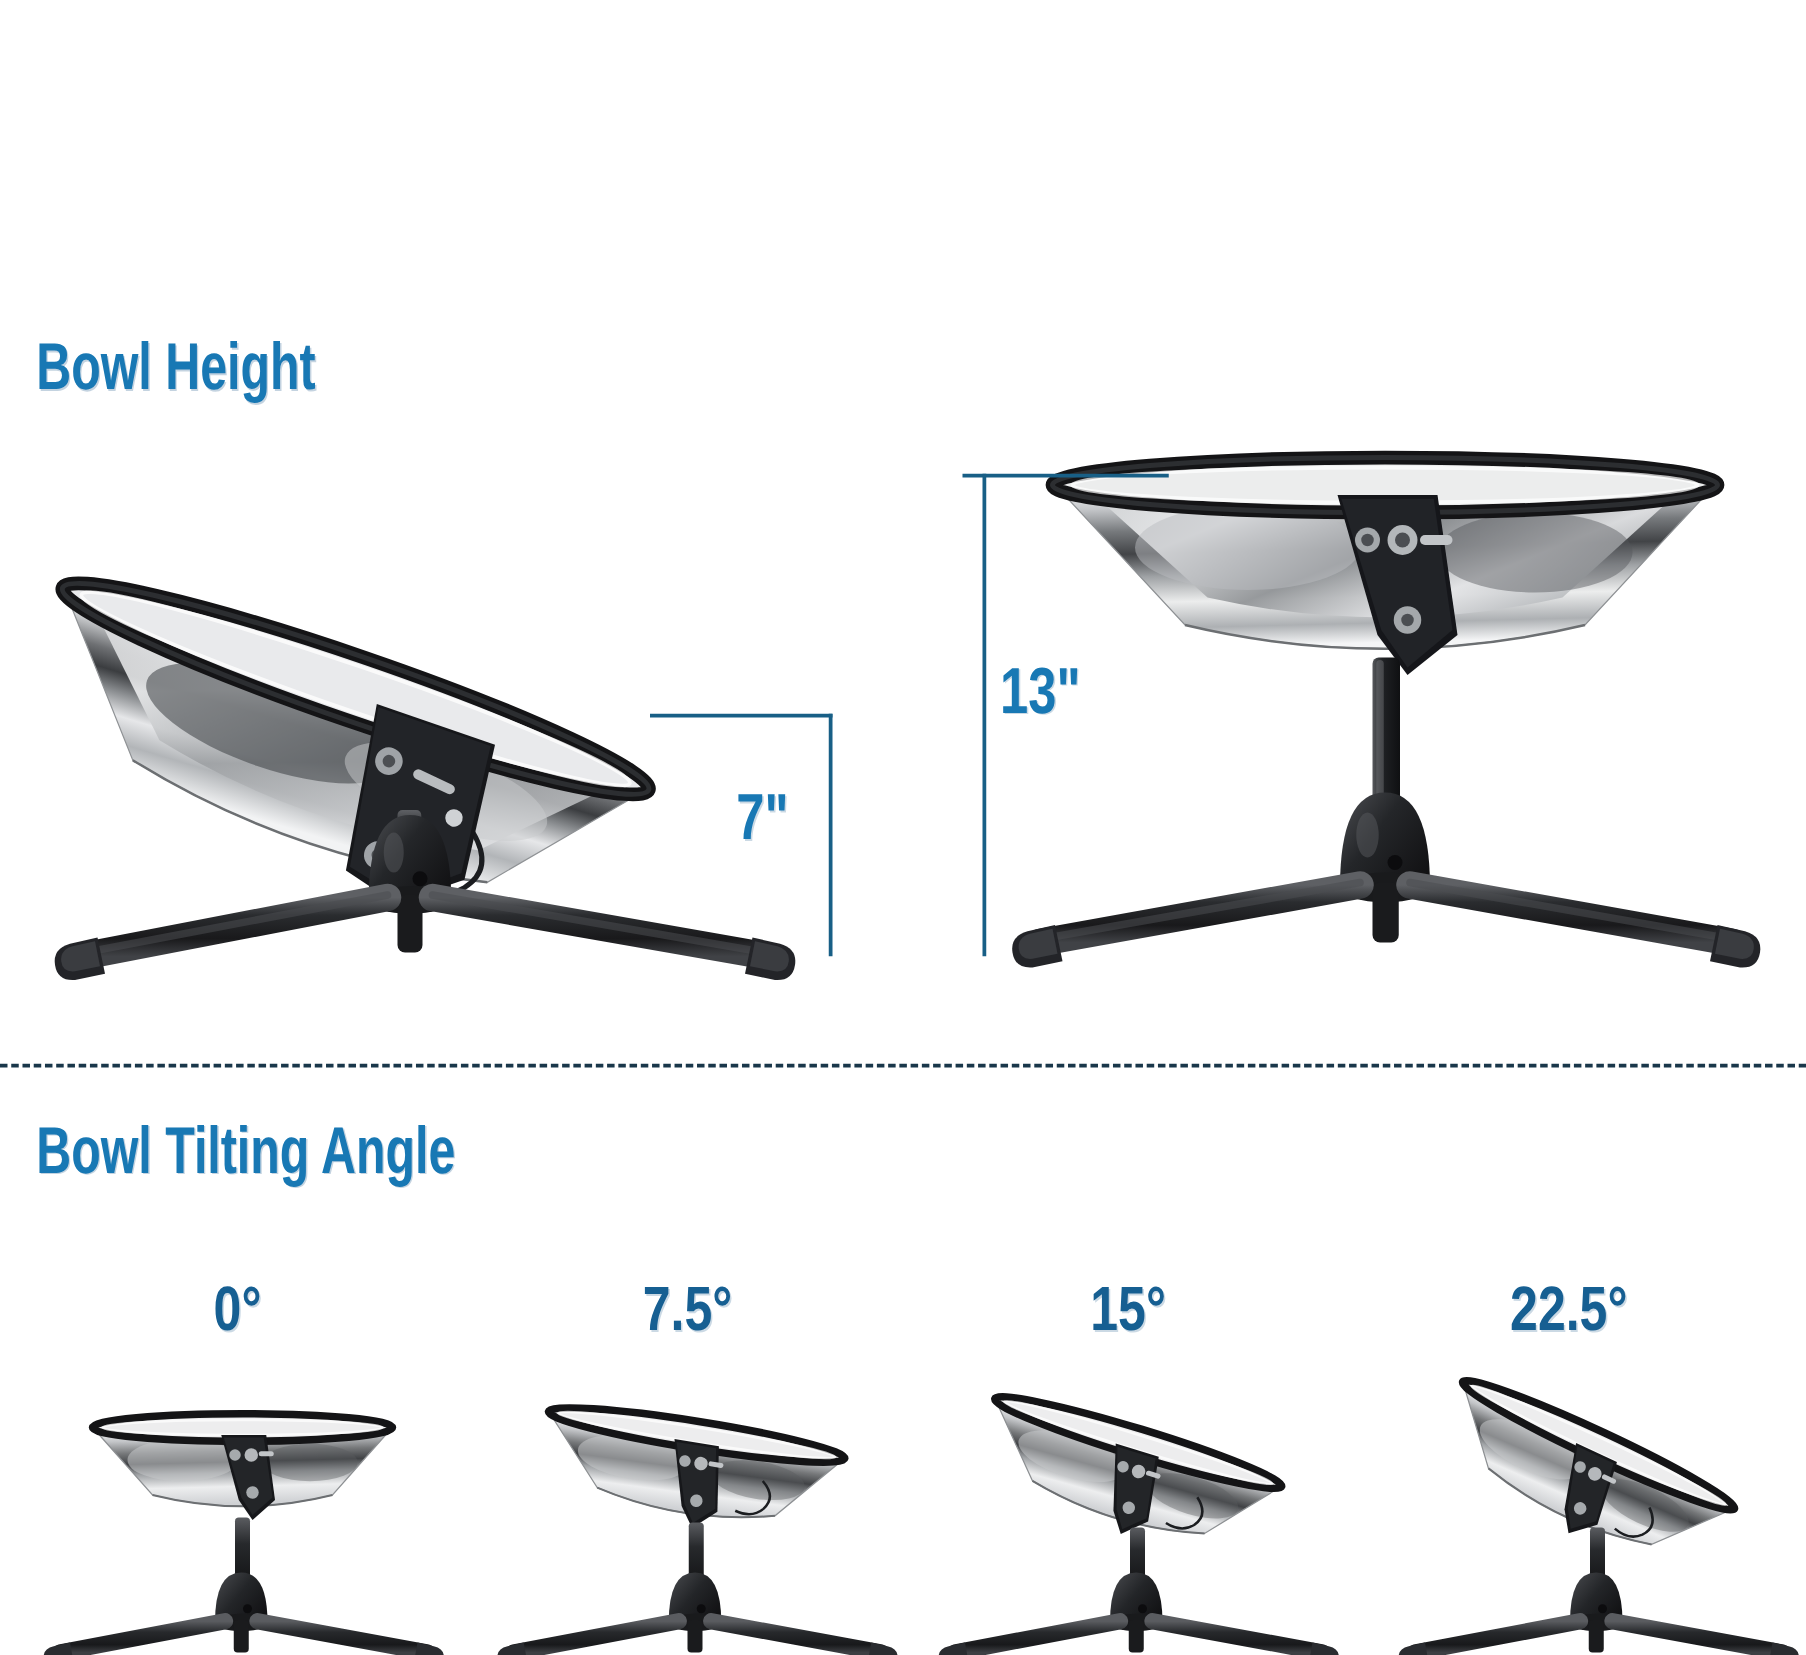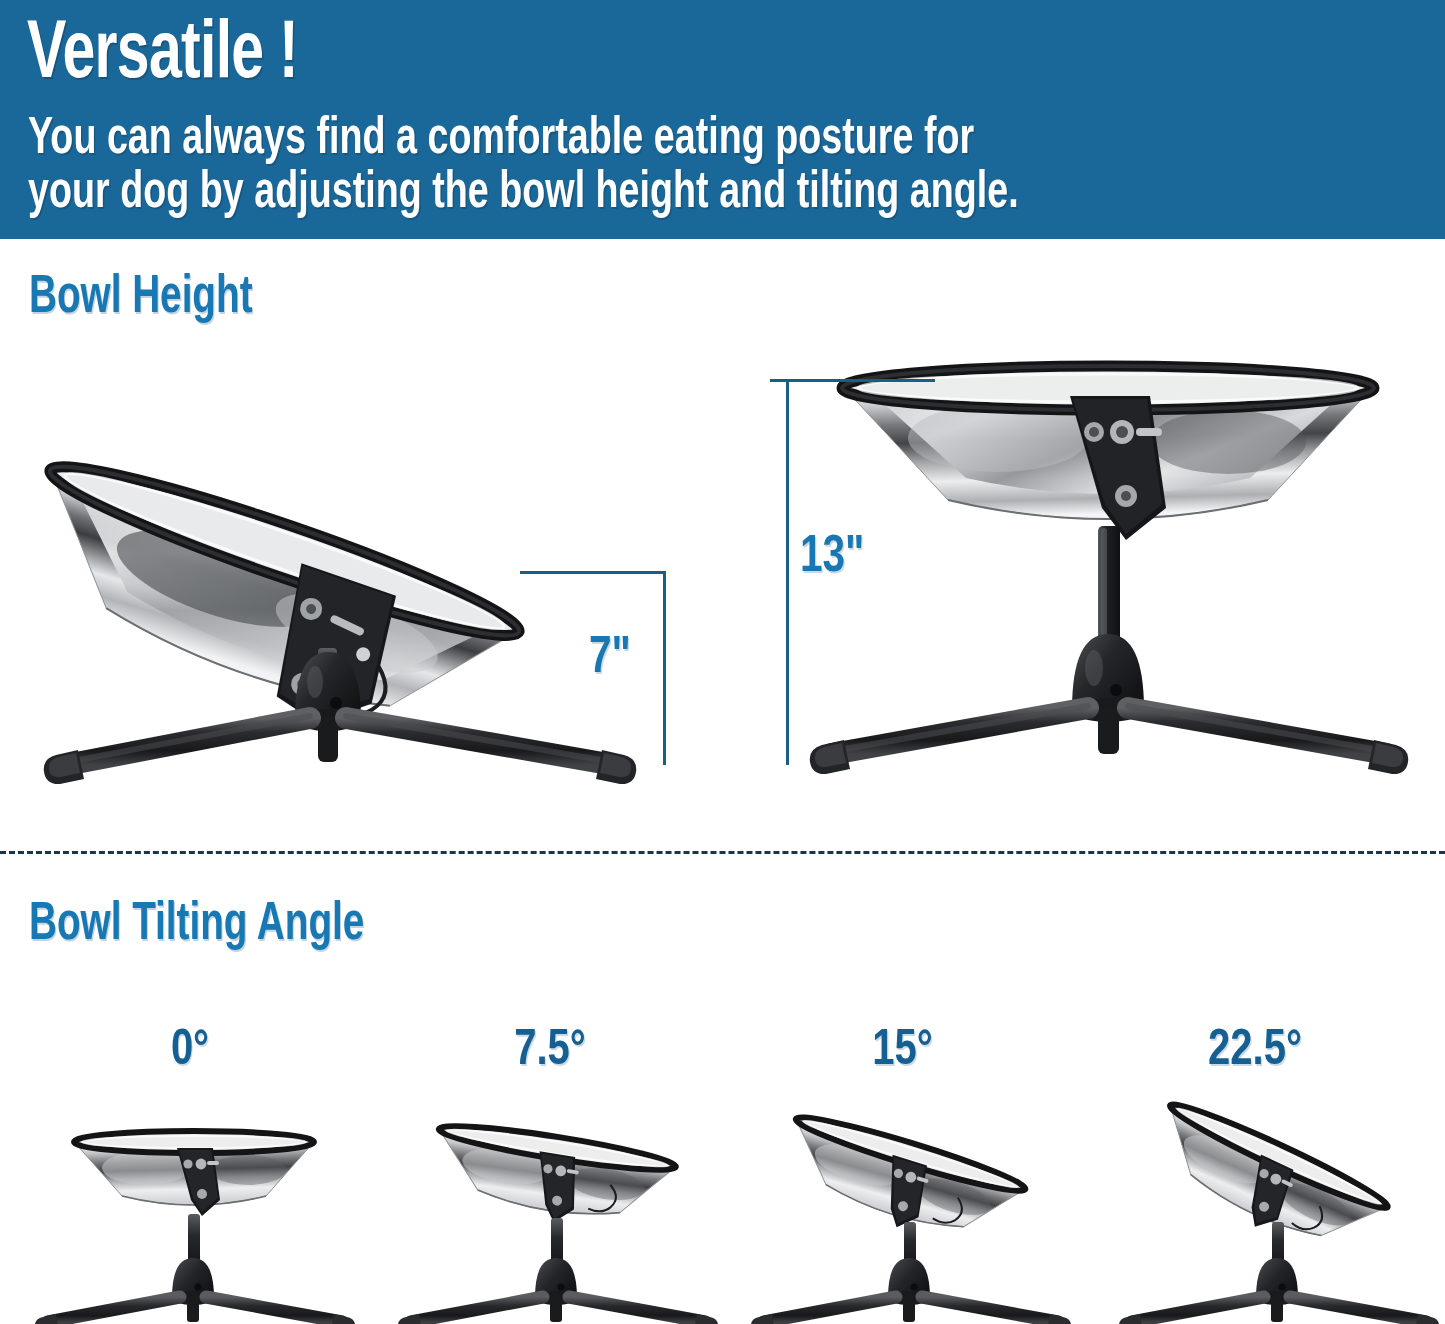--- a/index.html
+++ b/index.html
@@ -66,27 +66,20 @@
 
   
   .stand{position:absolute;}
   .stand svg{display:block;overflow:visible;}
 </style>
 </head>
 <body>
 
 <div class="page">
 
-  <div class="banner">
-    <div class="banner-title">Versatile !</div>
-    <div class="banner-sub">
-      <span>You can always find a comfortable eating posture for</span>
-      <span>your dog by adjusting the bowl height and tilting angle.</span>
-    </div>
-  </div>
 
   <div class="sec-heading" id="heading-bowl-height">Bowl Height</div>
 
   <div class="stand" style="left:18px;top:420px;">
     <svg width="660" height="360" viewBox="0 0 660 360">
       <defs>
         <linearGradient id="steelA" x1="0" y1="0" x2="0.15" y2="1">
           <stop offset="0%" stop-color="#fafafa"></stop>
           <stop offset="12%" stop-color="#c9cbcd"></stop>
           <stop offset="26%" stop-color="#6e7073"></stop>

